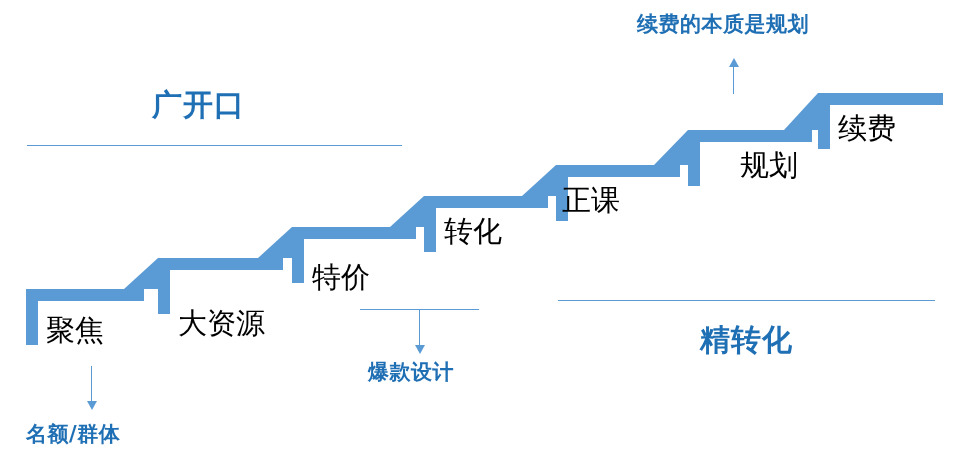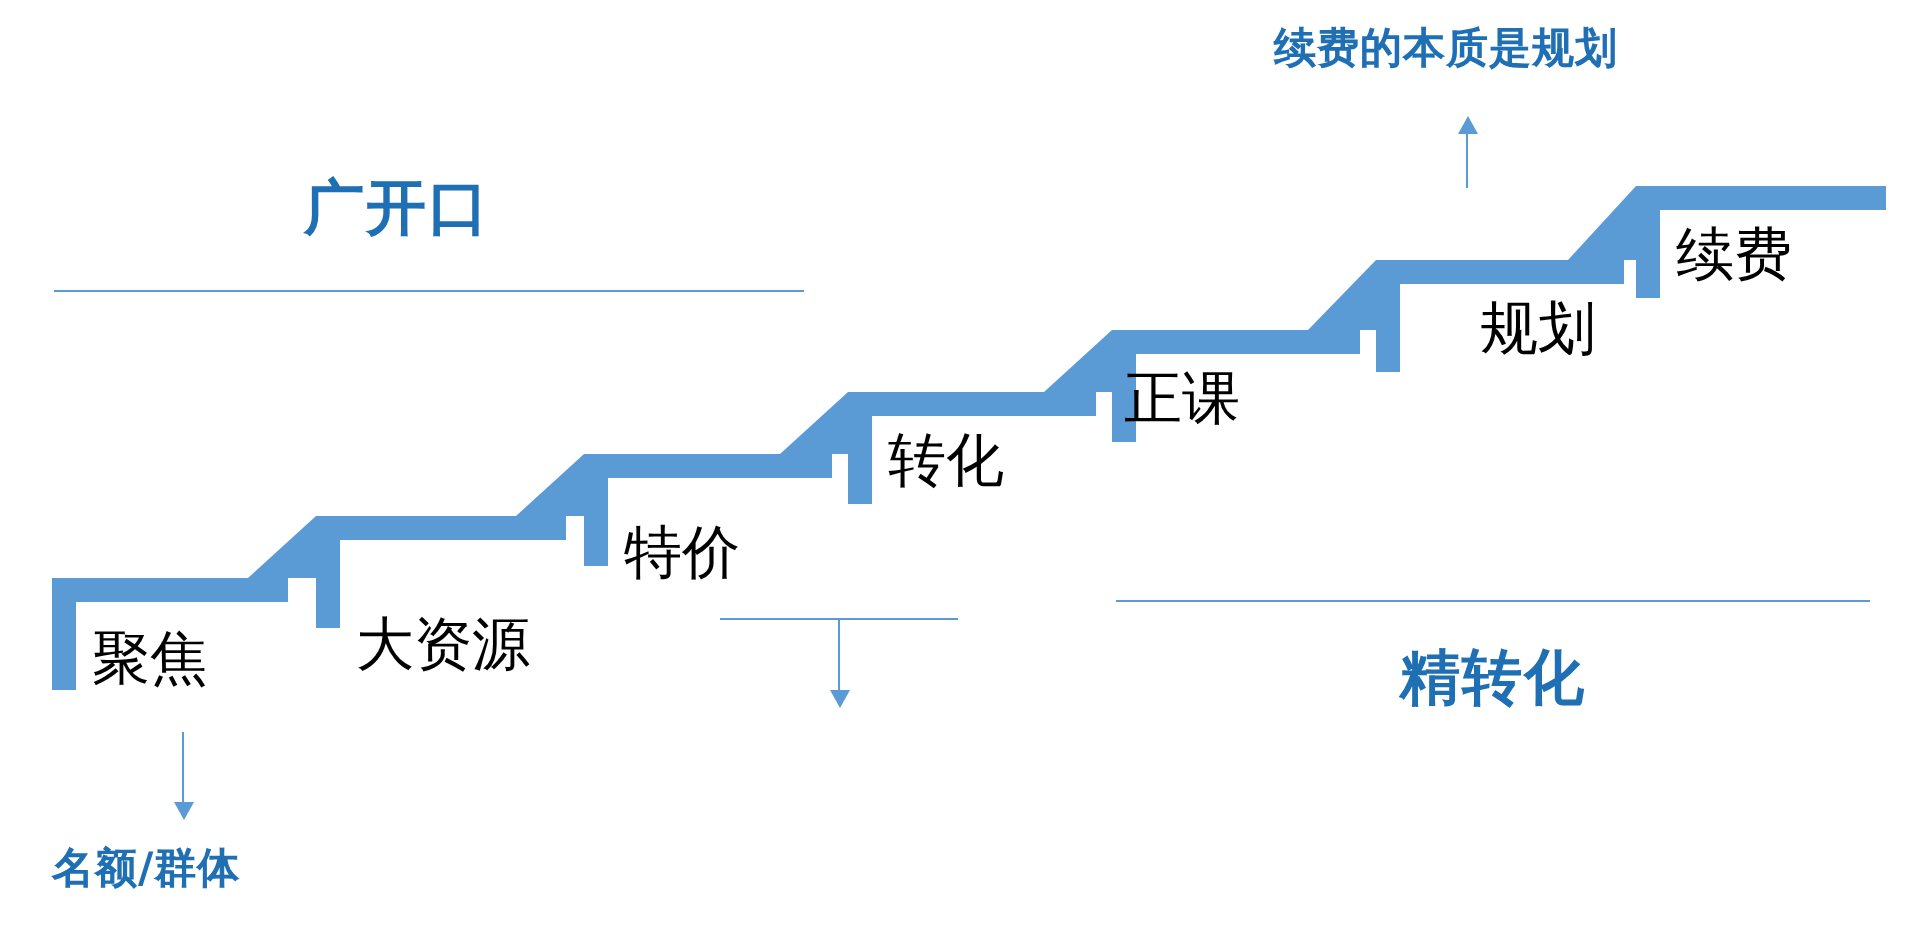--- a/index.html
+++ b/index.html
@@ -155,18 +155,19 @@
   <div class="rule" style="left:558px; top:300px; width:377px;"></div>
   <div class="annot-text mid" style="left:637px; top:14px;">续费的本质是规划</div>
 
   <div class="annot-text big" style="left:700px; top:325px;">精转化</div>
   <div class="arrow-line" style="left:733px; top:66px; height:28px;"></div>
   <div class="arrow-head up" style="left:729px; top:58px;"></div>
 
   <div class="rule" style="left:360px; top:309px; width:119px;"></div>
   <div class="arrow-line" style="left:419px; top:310px; height:36px;"></div>
   <div class="arrow-head down" style="left:415px; top:345px;"></div>
+  <div class="annot-text mid" style="left:368px; top:362px;">爆款设计</div>
 
   <div class="arrow-line" style="left:91px; top:366px; height:36px;"></div>
   <div class="arrow-head down" style="left:87px; top:401px;"></div>
   <div class="annot-text mid" style="left:26px; top:424px;text-align:center;">名额/群体</div>
 
 </div>
 
 </body></html>

